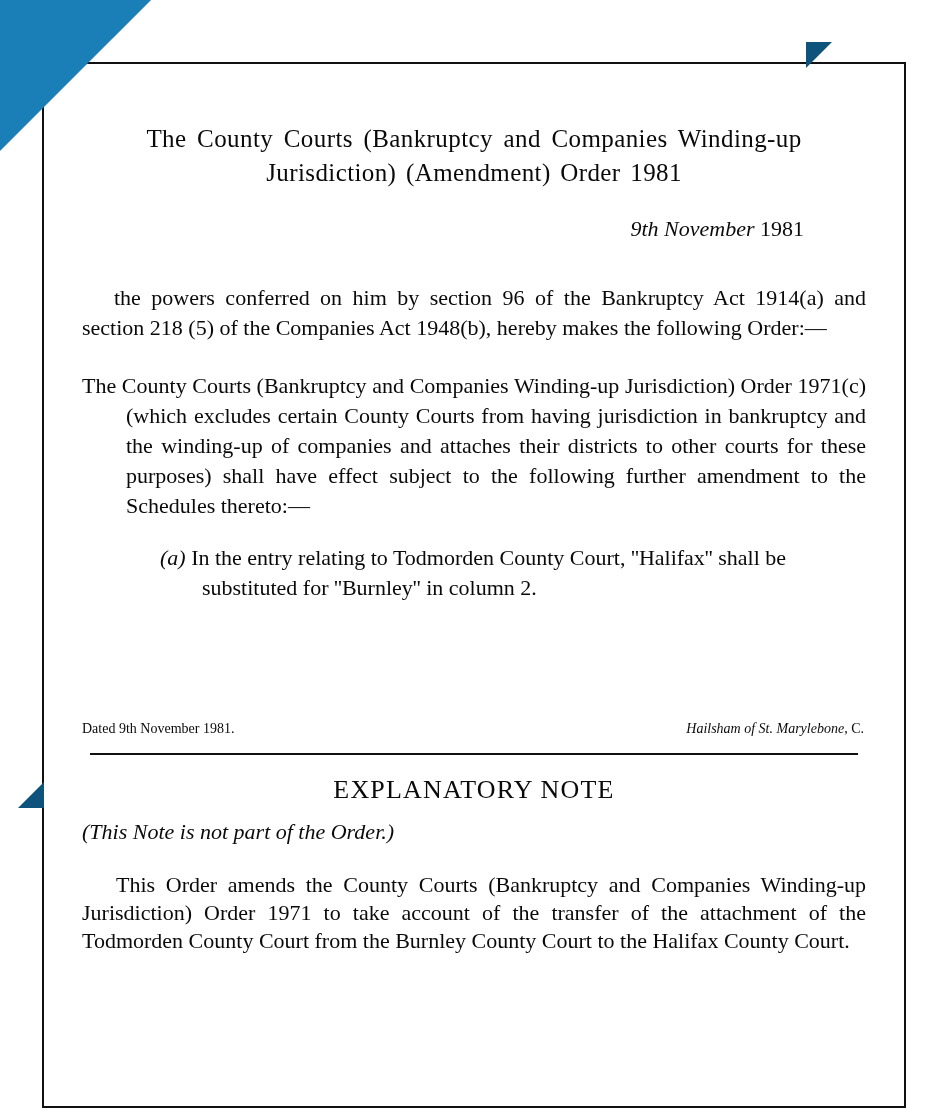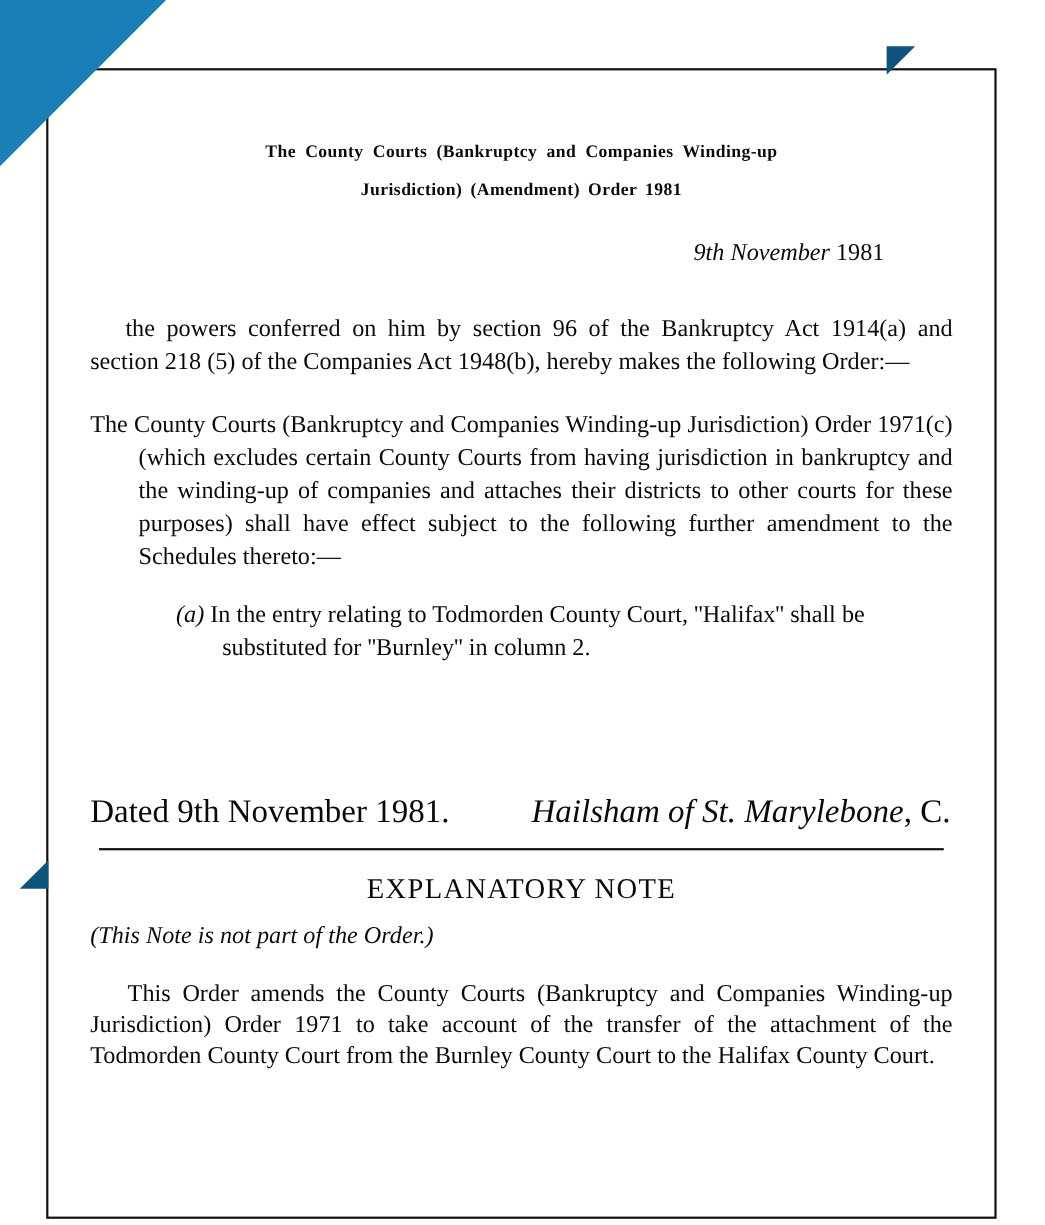--- a/index.html
+++ b/index.html
@@ -35,22 +35,22 @@
     position: absolute;
     left: 0; top: 0; right: 0; bottom: 0;
     padding: 58px 38px 10px 38px;
     box-sizing: border-box;
     color: #0a0a0a;
   }
 
   
   .doc-title {
     text-align: center;
-    font-weight: bold;
-    font-size: 16px;
+    font-weight: normal;
+    font-size: 25px;
     line-height: 34px;
     letter-spacing: 0.4px;
     margin: 0 26px 0 26px;
   }
   .doc-title .t-line1 { display: block; word-spacing: 4px; }
   .doc-title .t-line2 { display: block; word-spacing: 3px; }
 
   
   .date-lines {
     margin-top: 18px;
@@ -84,21 +84,21 @@
     text-indent: -42px;
   }
   .sub-item .lbl { font-style: italic; }
 
   
   .sig-row {
     display: flex;
     justify-content: space-between;
     align-items: baseline;
     margin-top: 118px;
-    font-size: 30px;
+    font-size: 14px;
   }
   .sig-row .sig-name { font-style: italic; padding-right: 2px; }
   .sig-row .sig-name .roman { font-style: normal; }
 
   .rule {
     border: 0;
     border-top: 2.5px solid #111111;
     margin: 16px 8px 0 8px;
   }
 

